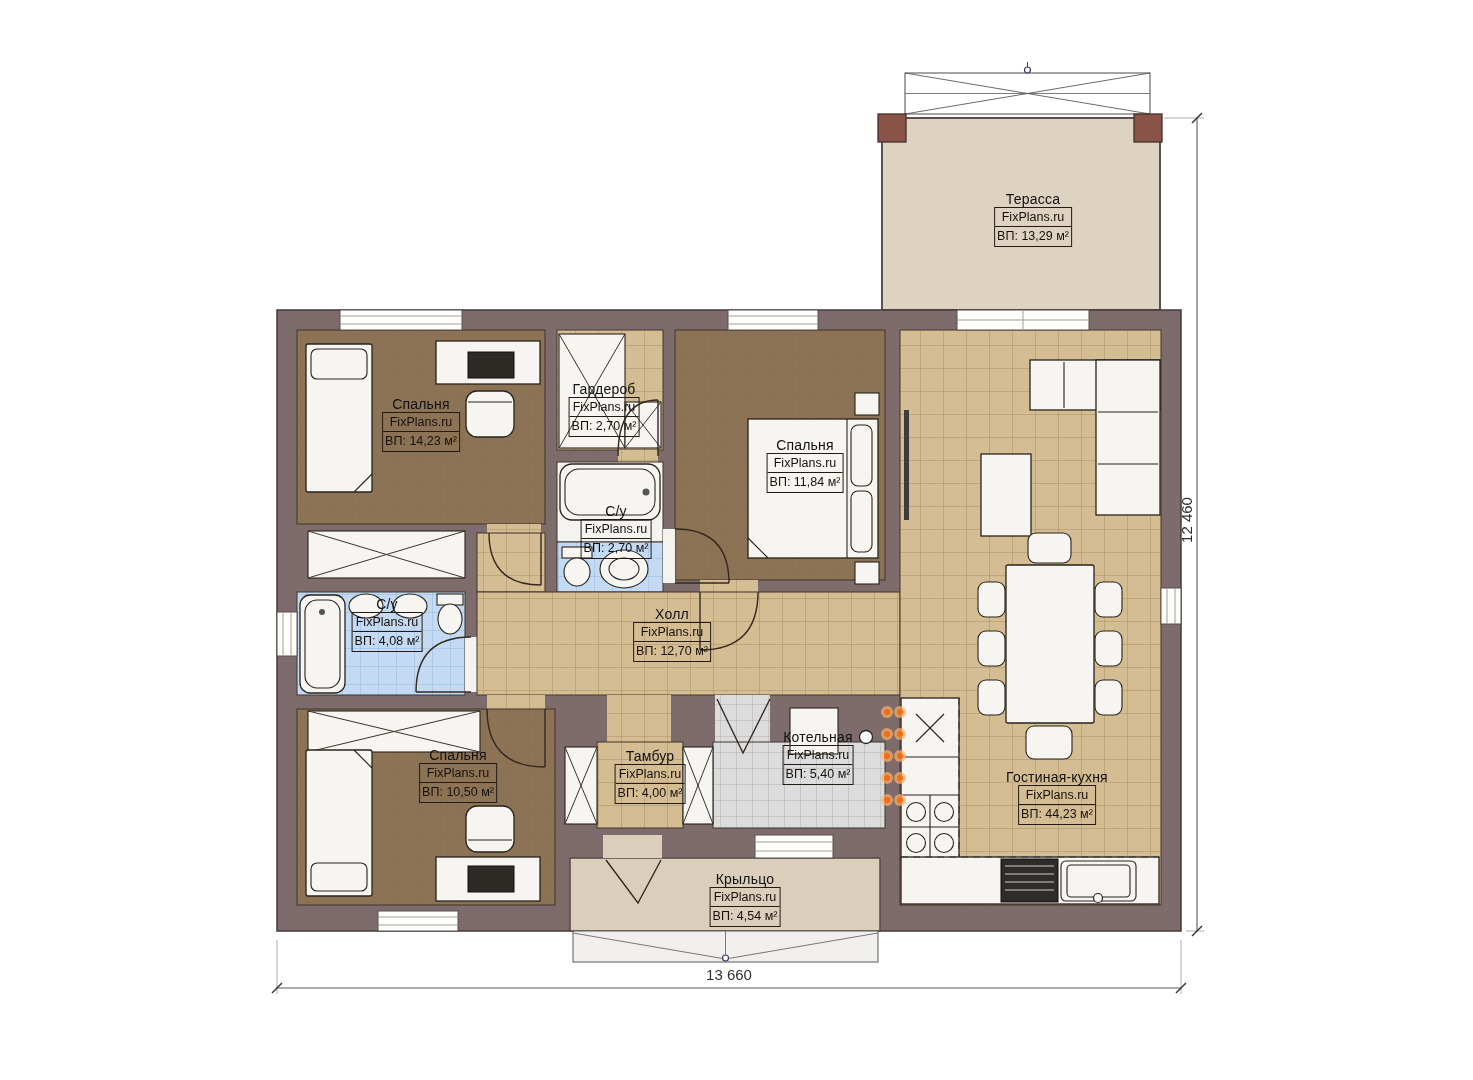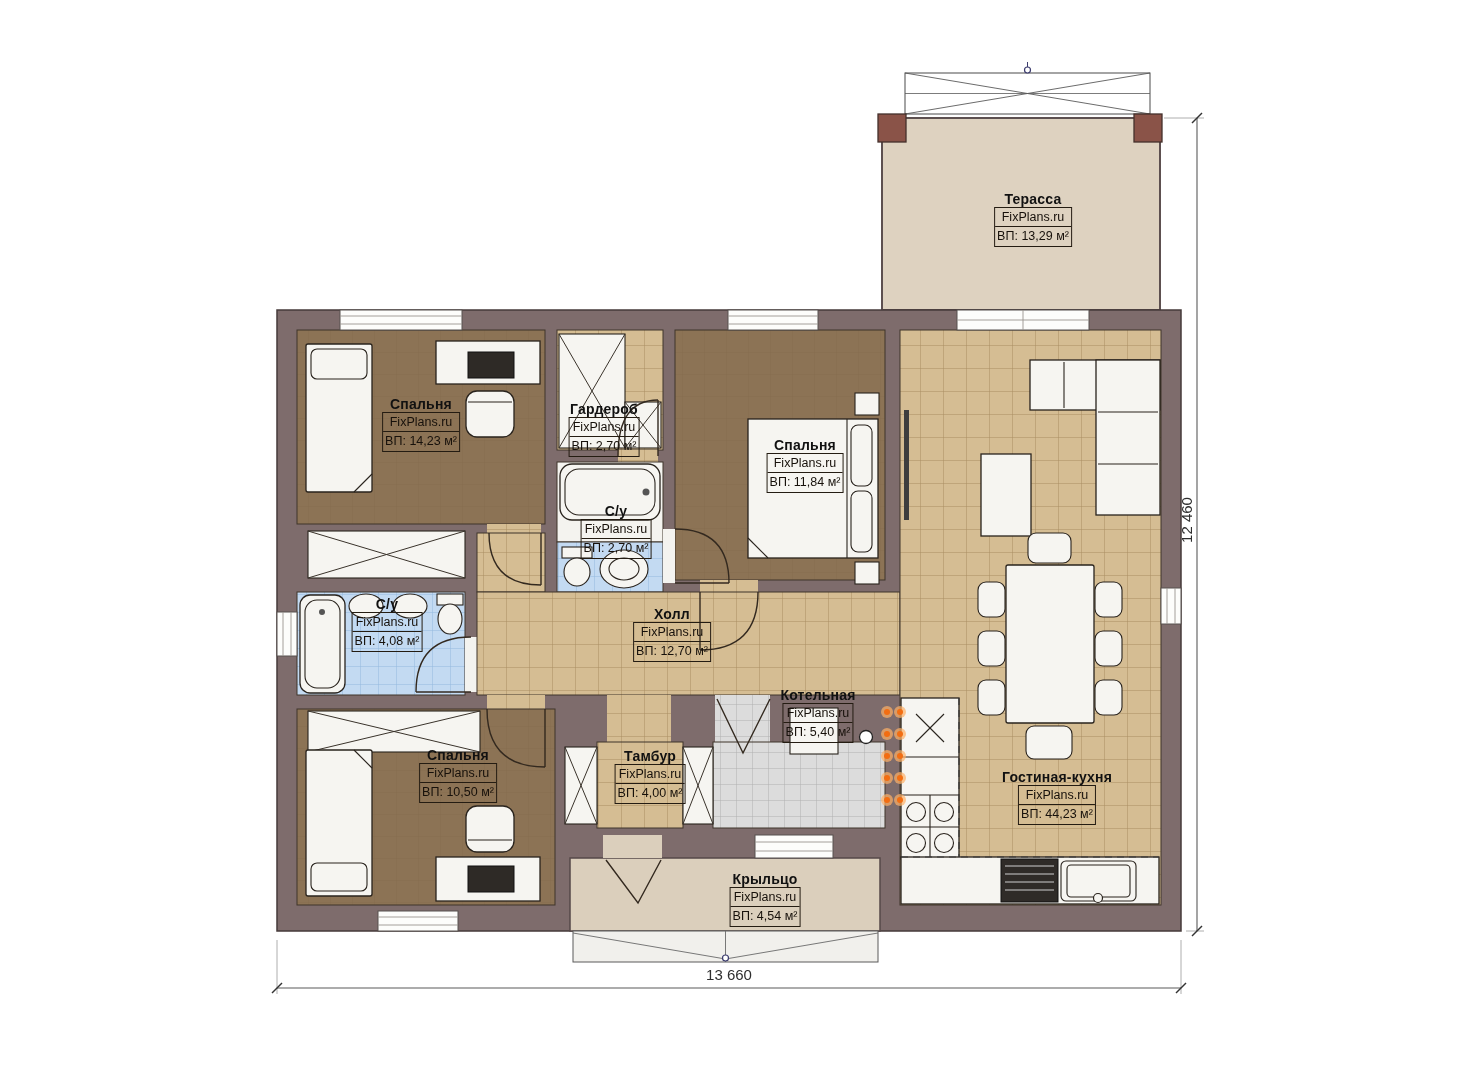--- a/index.html
+++ b/index.html
@@ -14,21 +14,21 @@
   .door{stroke:#33291f;stroke-width:1.4;fill:none;}
   .xln{stroke:#3a332b;stroke-width:1;}
   .win{fill:#fdfdfb;stroke:#57504e;stroke-width:1;}
   .winln{stroke:#9a948f;stroke-width:0.9;}
   .dim{stroke:#5a5a5a;stroke-width:1.1;fill:none;}
   .dimext{stroke:#9a9a9a;stroke-width:0.8;}
   .dimtick{stroke:#333333;stroke-width:1.5;}
   .dash{stroke:#3a3a3a;stroke-width:1.2;stroke-dasharray:7 5;fill:none;}
   
   .lbl{position:absolute;transform:translateX(-50%);white-space:nowrap;text-align:center;z-index:5;}
-  .lbl-name{font-size:14px;font-weight:bold;color:#111111;letter-spacing:.2px;text-align:center;}
+  .lbl-name{font-size:14px;font-weight:normal;color:#111111;letter-spacing:.2px;text-align:center;}
   .tag{display:inline-block;border:1.5px solid #241c12;color:#17110b;background:transparent;}
   .tag .row{padding:1px 2px;font-size:12.5px;line-height:1.3;font-weight:500;}
   .tag .row + .row{border-top:1.5px solid #241c12;}
   .dimtext{position:absolute;font-size:15px;color:#2e2e2e;z-index:5;}
 </style>
 </head>
 <body>
 
 <div id="plan">
 
@@ -349,21 +349,21 @@
 </div>
 
 <div class="lbl" style="left:421px;top:396px">
   <div class="lbl-name">Спальня</div>
   <div class="tag">
     <div class="row">FixPlans.ru</div>
     <div class="row">ВП: 14,23 м²</div>
   </div>
 </div>
 
-<div class="lbl" style="left:604px;top:401px">
+<div class="lbl" style="left:604px;top:381px">
   <div class="lbl-name">Гардероб</div>
   <div class="tag">
     <div class="row">FixPlans.ru</div>
     <div class="row">ВП: 2,70 м²</div>
   </div>
 </div>
 
 <div class="lbl" style="left:805px;top:437px">
   <div class="lbl-name">Спальня</div>
   <div class="tag">
@@ -405,37 +405,37 @@
 </div>
 
 <div class="lbl" style="left:650px;top:748px">
   <div class="lbl-name">Тамбур</div>
   <div class="tag">
     <div class="row">FixPlans.ru</div>
     <div class="row">ВП: 4,00 м²</div>
   </div>
 </div>
 
-<div class="lbl" style="left:818px;top:687px">
+<div class="lbl" style="left:818px;top:729px">
   <div class="lbl-name">Котельная</div>
   <div class="tag">
     <div class="row">FixPlans.ru</div>
     <div class="row">ВП: 5,40 м²</div>
   </div>
 </div>
 
 <div class="lbl" style="left:1057px;top:769px">
   <div class="lbl-name">Гостиная-кухня</div>
   <div class="tag">
     <div class="row">FixPlans.ru</div>
     <div class="row">ВП: 44,23 м²</div>
   </div>
 </div>
 
-<div class="lbl" style="left:765px;top:871px">
+<div class="lbl" style="left:745px;top:871px">
   <div class="lbl-name">Крыльцо</div>
   <div class="tag">
     <div class="row">FixPlans.ru</div>
     <div class="row">ВП: 4,54 м²</div>
   </div>
 </div>
 
 <div class="dimtext" style="left:729px;top:966px;transform:translateX(-50%)">13 660</div>
 <div class="dimtext" style="left:1186px;top:520px;transform:translate(-50%,-50%) rotate(-90deg)">12 460</div>
 

